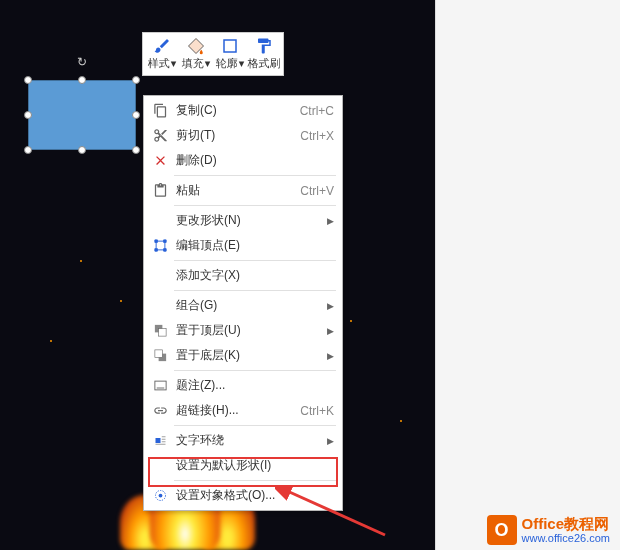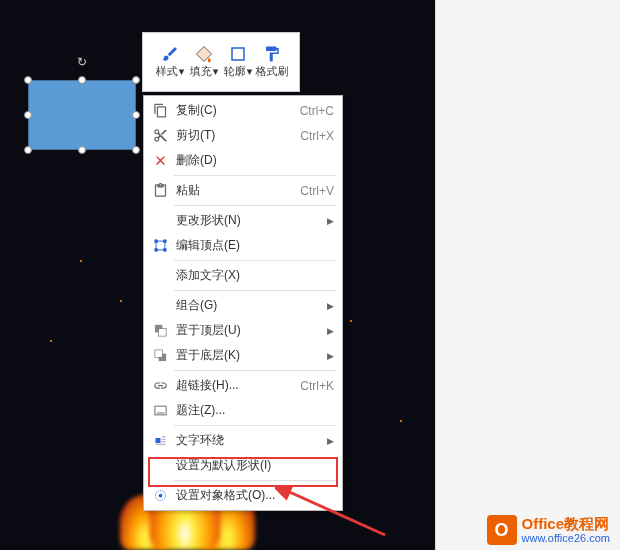--- a/index.html
+++ b/index.html
@@ -67,21 +67,21 @@
       font-size: 12px;
       text-align: center;
       line-height: 12px;
     }
     .mini-toolbar {
       position: absolute;
       left: 142px; top: 32px;
       background: #fff;
       border: 1px solid #ccc;
       display: flex;
-      padding: 10px;
+      padding: 2px;
       gap: 0;
     }
     .mini-btn {
       width: 34px;
       display: flex;
       flex-direction: column;
       align-items: center;
       padding: 2px 0;
       cursor: pointer;
     }
@@ -307,34 +307,34 @@
           <rect x="3" y="3" width="12" height="12" fill="#fff" stroke="#666"></rect>
         </svg>
       </div>
     <span class="mi-label">置于底层(K)</span>
     <span class="mi-arrow">▶</span>
   </div>
   <div class="menu-sep"></div>
   <div class="menu-item">
     <div class="mi-icon">
         <svg viewBox="0 0 24 24">
+          <rect x="3" y="5" width="18" height="14" fill="none" stroke="#666" stroke-width="1.5"></rect>
+          <line x1="6" y1="16" x2="18" y2="16" stroke="#666" stroke-width="1.5"></line>
+        </svg>
+      </div>
+    <span class="mi-label">题注(Z)...</span>
+  </div>
+  <div class="menu-item">
+    <div class="mi-icon">
+        <svg viewBox="0 0 24 24">
           <path fill="#666" d="M3.9 12c0-1.71 1.39-3.1 3.1-3.1h4V7H7c-2.76 0-5 2.24-5 5s2.24 5 5 5h4v-1.9H7c-1.71 0-3.1-1.39-3.1-3.1zM8 13h8v-2H8v2zm9-6h-4v1.9h4c1.71 0 3.1 1.39 3.1 3.1s-1.39 3.1-3.1 3.1h-4V17h4c2.76 0 5-2.24 5-5s-2.24-5-5-5z"></path>
         </svg>
       </div>
     <span class="mi-label">超链接(H)...</span>
     <span class="mi-shortcut">Ctrl+K</span>
-  </div>
-  <div class="menu-item">
-    <div class="mi-icon">
-        <svg viewBox="0 0 24 24">
-          <rect x="3" y="5" width="18" height="14" fill="none" stroke="#666" stroke-width="1.5"></rect>
-          <line x1="6" y1="16" x2="18" y2="16" stroke="#666" stroke-width="1.5"></line>
-        </svg>
-      </div>
-    <span class="mi-label">题注(Z)...</span>
   </div>
   <div class="menu-sep"></div>
   <div class="menu-item">
     <div class="mi-icon">
         <svg viewBox="0 0 24 24">
           <rect x="4" y="8" width="8" height="8" fill="#2962d9"></rect>
           <line x1="14" y1="6" x2="20" y2="6" stroke="#666"></line>
           <line x1="14" y1="10" x2="20" y2="10" stroke="#666"></line>
           <line x1="14" y1="14" x2="20" y2="14" stroke="#666"></line>
           <line x1="4" y1="18" x2="20" y2="18" stroke="#666"></line>

